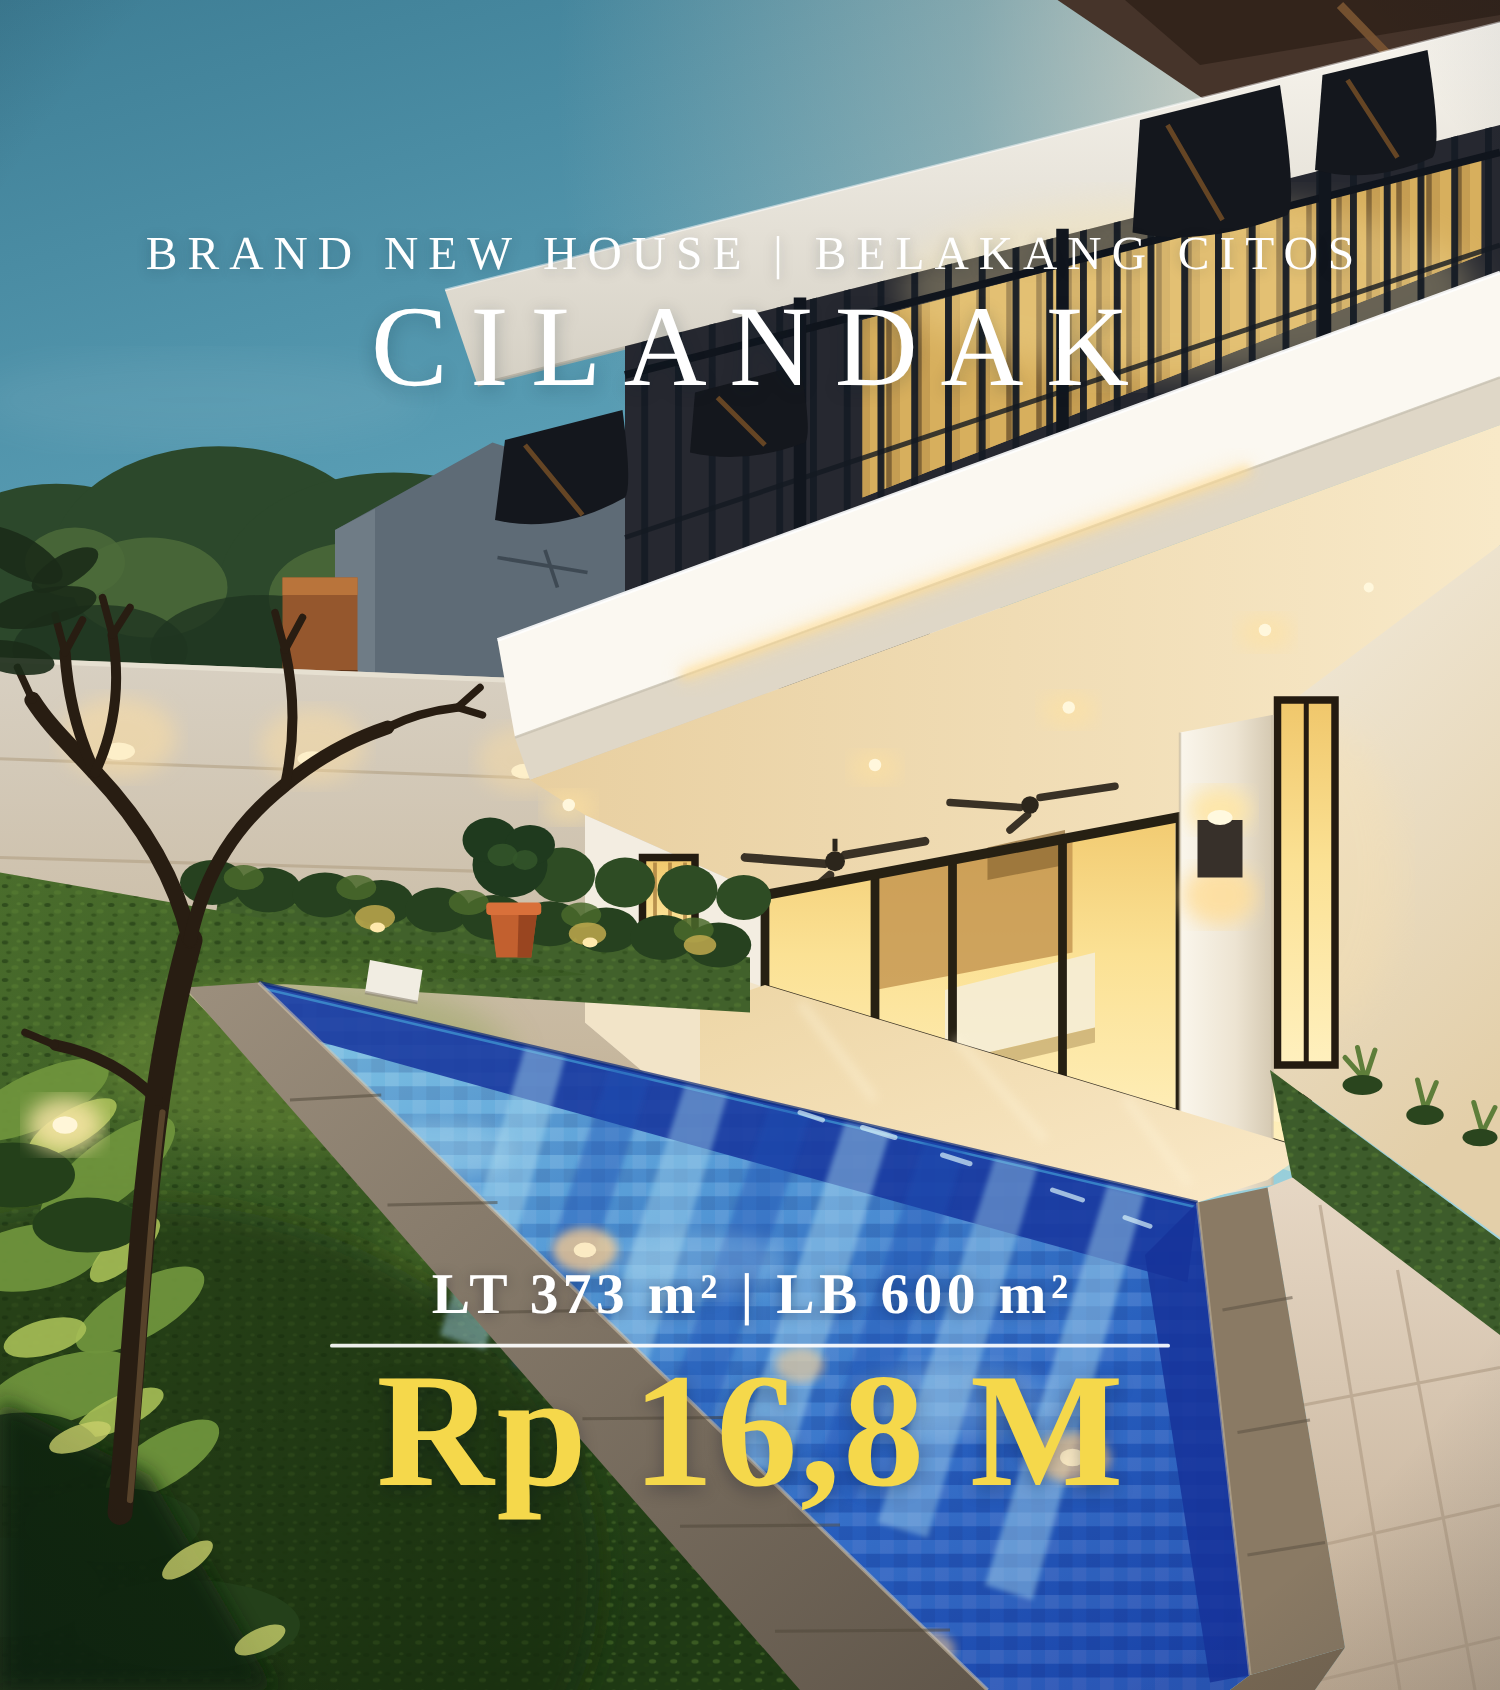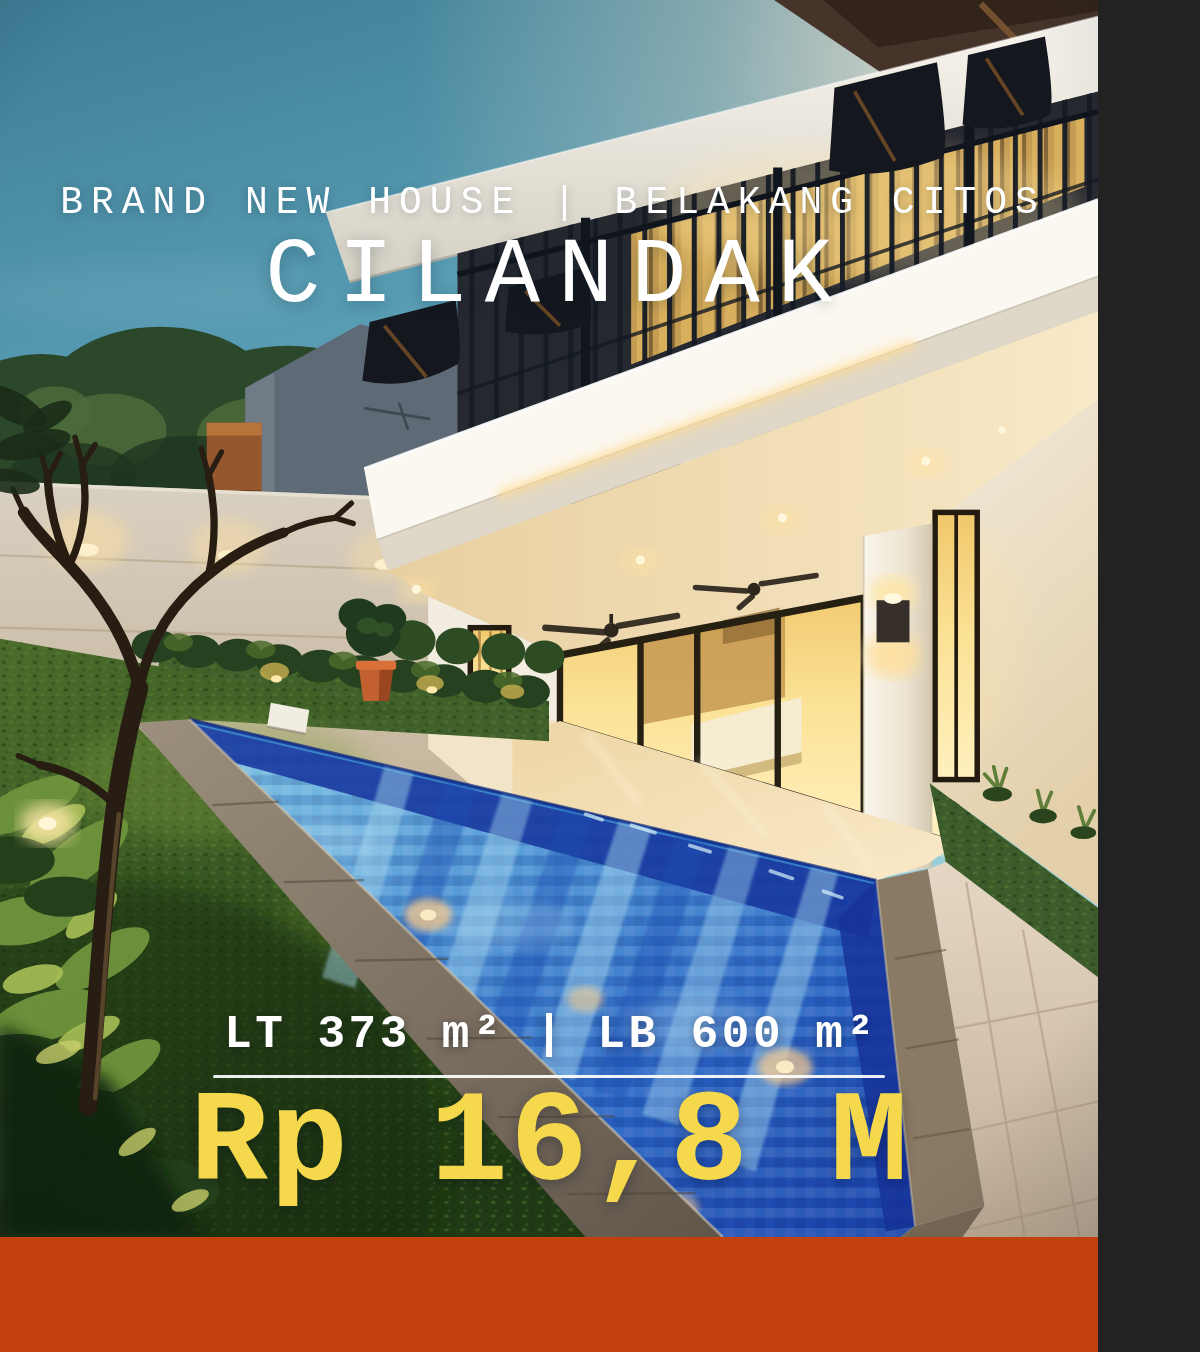--- a/index.html
+++ b/index.html
@@ -1,20 +1,20 @@
 <!DOCTYPE html>
 <html><head>
 <meta charset="utf-8">
 <style>
   html,body{margin:0;padding:0;background:#222;}
   #poster{
     position:relative;
-    width:1098px;height:1352px;
+    width:1200px;height:1352px;
     overflow:hidden;
-    font-family:Liberation Mono, monospace;
+    font-family:Liberation Serif, serif;
     background:#c2410c;
   }
   #scene{position:absolute;inset:0;display:block;}
   .ovl{
     position:absolute;left:0;right:0;
     text-align:center;color:#fff;white-space:nowrap;
     line-height:1;user-select:none;
   }
   .headline{
     top:184px;font-size:38px;font-weight:400;

